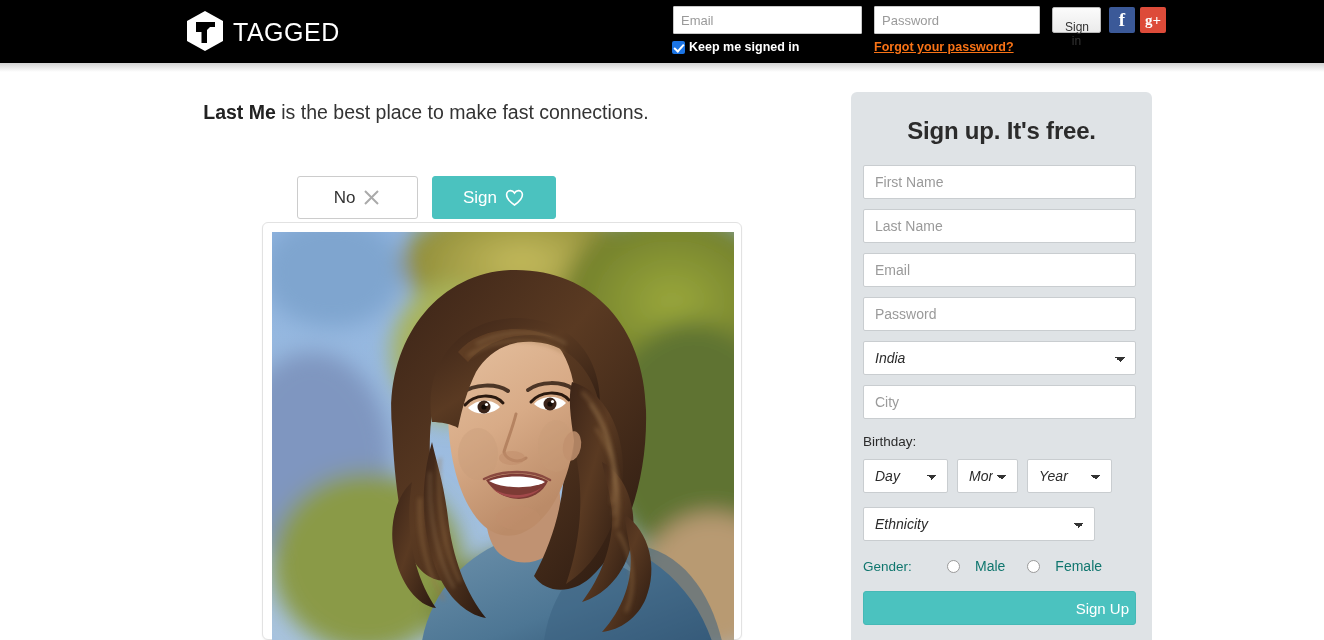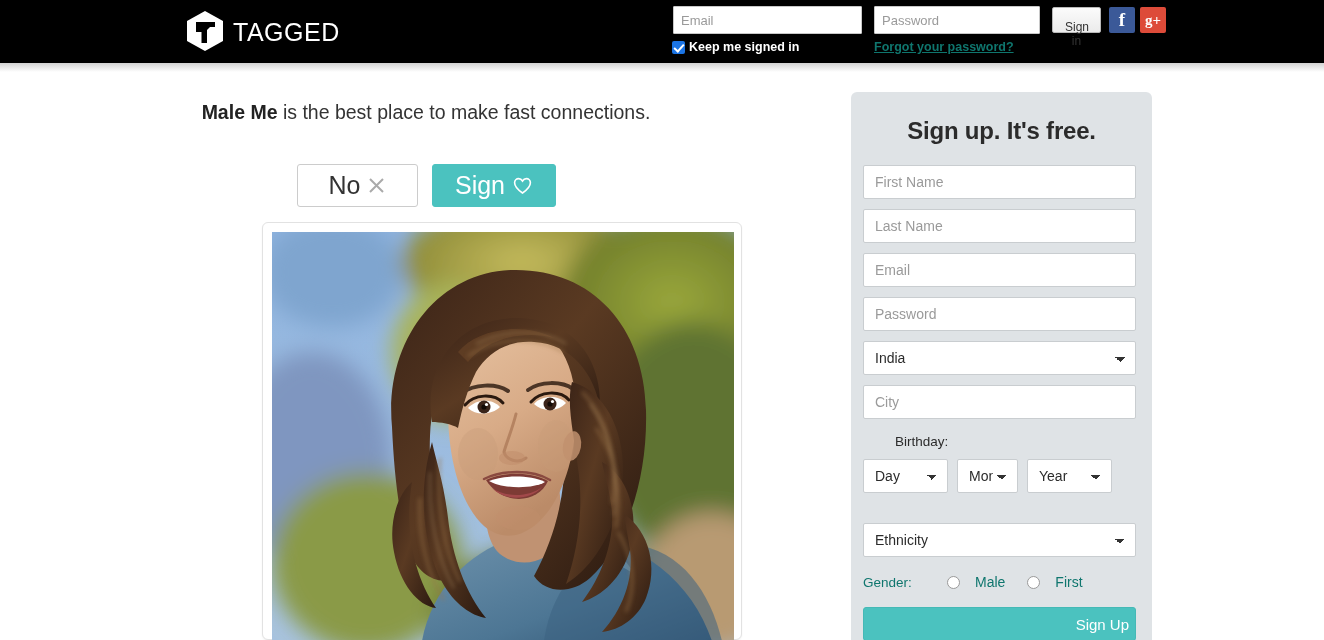--- a/index.html
+++ b/index.html
@@ -102,21 +102,21 @@
   }
   #keepme-label {
     color: #ffffff;
     font-size: 12.5px;
     font-weight: bold;
     white-space: nowrap;
   }
   #forgot-link {
     position: absolute;
     left: 874px; top: 40px;
-    color: #0f766e;
+    color: #f97316;
     font-size: 12.5px;
     font-weight: bold;
     text-decoration: underline;
     cursor: pointer;
     white-space: nowrap;
   }
 
   
   #hdr-shadow {
     position: absolute;
@@ -144,22 +144,23 @@
     display: flex;
     justify-content: center;
     gap: 14px;
   }
   .act-btn {
     height: 43px;
     border-radius: 3px;
     display: flex; align-items: center; justify-content: center;
     gap: 8px;
     cursor: pointer;
-    font-size: 25px;
+    font-size: 17px;
     padding: 0 20px;
+    margin-top: 12px;
   }
   #no-btn {
     width: 121px;
     background: #ffffff;
     border: 1px solid #cccccc;
     color: #333333;
   }
   #like-btn {
     width: 124px;
     background: #4bc2bf;
@@ -238,29 +239,29 @@
     -webkit-appearance: none;
     background-image:
       linear-gradient(45deg, transparent 50%, #333 50%),
       linear-gradient(135deg, #333 50%, transparent 50%);
     background-position:
       calc(100% - 15px) 15px,
       calc(100% - 10px) 15px;
     background-size: 5px 5px, 5px 5px;
     background-repeat: no-repeat;
     cursor: pointer;
+    font-style: italic;
   }
   #country-select { width: 273px; }
-  #ethnicity-select { width: 273px; margin-top: 30px; }
+  #ethnicity-select { width: 232px; margin-top: 14px; }
 
   #birthday-label {
     font-size: 13.5px;
     color: #2b2b2b;
     margin-top: 15px;
-    margin-left: 32px;
   }
   #birthday-row {
     display: flex;
     gap: 9px;
   }
   #day-select   { width: 85px; }
   #month-select { width: 61px; }
   #year-select  { width: 85px; }
 
   #gender-row {
@@ -328,21 +329,21 @@
     <span id="keepme-box"></span>
     <span id="keepme-label">Keep me signed in</span>
   </div>
 
   <a id="forgot-link">Forgot your password?</a>
 </div>
 <div id="hdr-shadow"></div>
 
 <div id="tagline">
   <div>
-    <span class="strong">Male Me</span><span> is the best place to make fast connections.</span>
+    <span class="strong">Last Me</span><span> is the best place to make fast connections.</span>
   </div>
 </div>
 
 <div id="action-row">
   <div id="no-btn" class="act-btn">
     <span>No</span>
     <span>
       <svg class="ico" width="17" height="17" viewBox="0 0 17 17">
         <path d="M2 2 L15 15 M15 2 L2 15" stroke="#aaaaaa" stroke-width="2" fill="none"></path>
       </svg>
@@ -520,18 +521,18 @@
   </select>
 
   <div id="gender-row">
     <span id="gender-label">Gender:</span>
     <span class="radio-opt">
       <span class="radio-circle"></span>
       <span>Male</span>
     </span>
     <span id="female-opt" class="radio-opt">
       <span class="radio-circle"></span>
-      <span>First</span>
+      <span>Female</span>
     </span>
   </div>
 
   <button id="signup-button">Sign Up</button>
 </div>
 
 </body></html>

